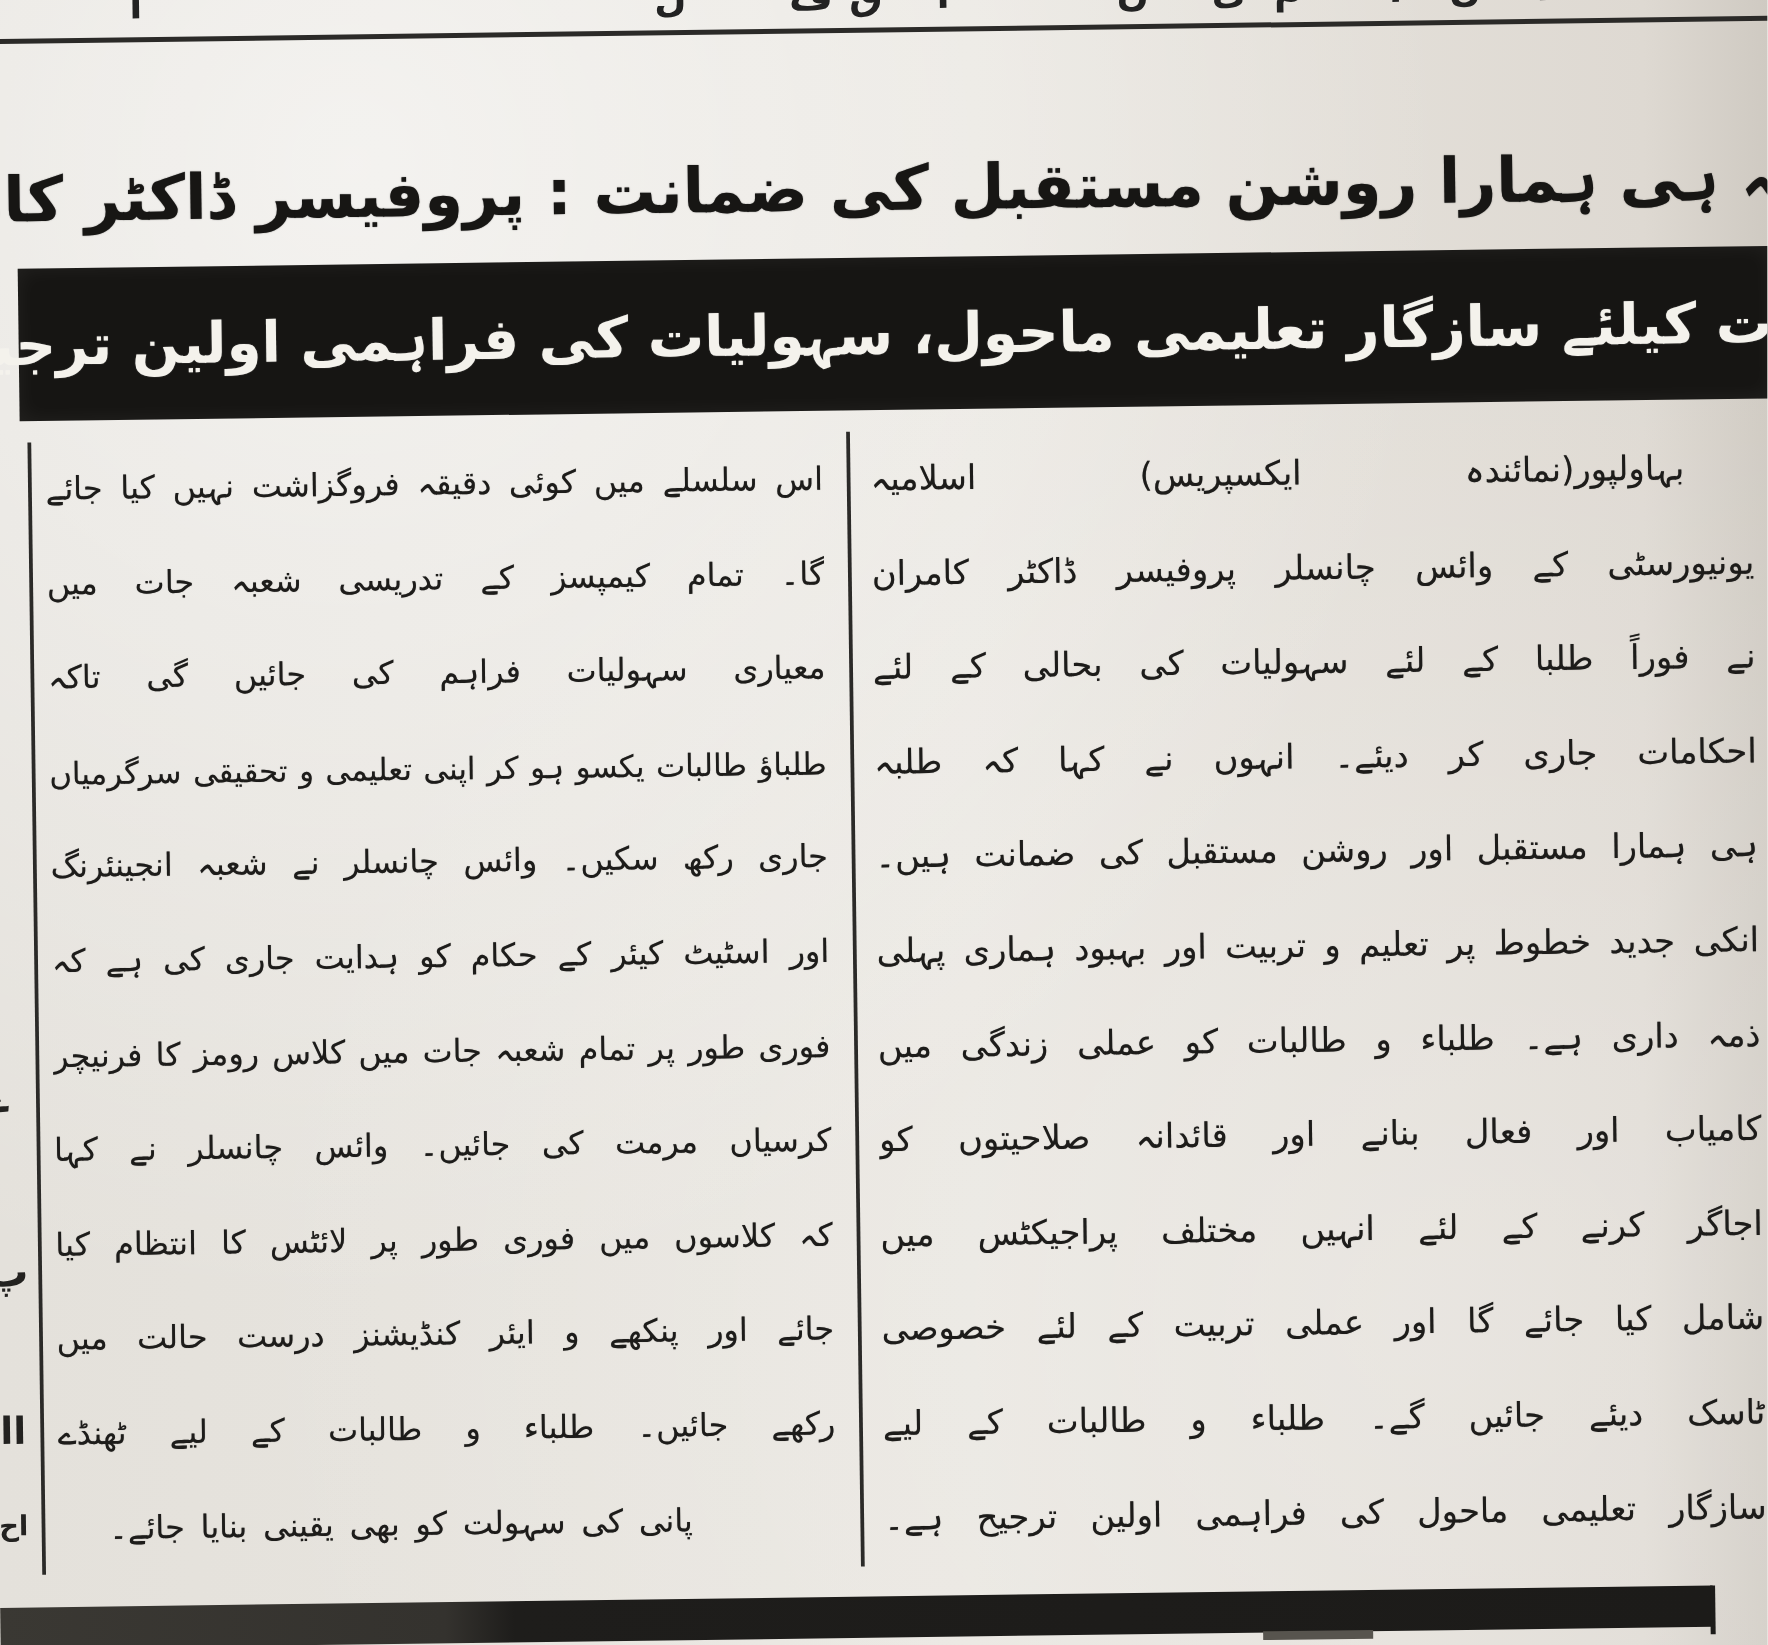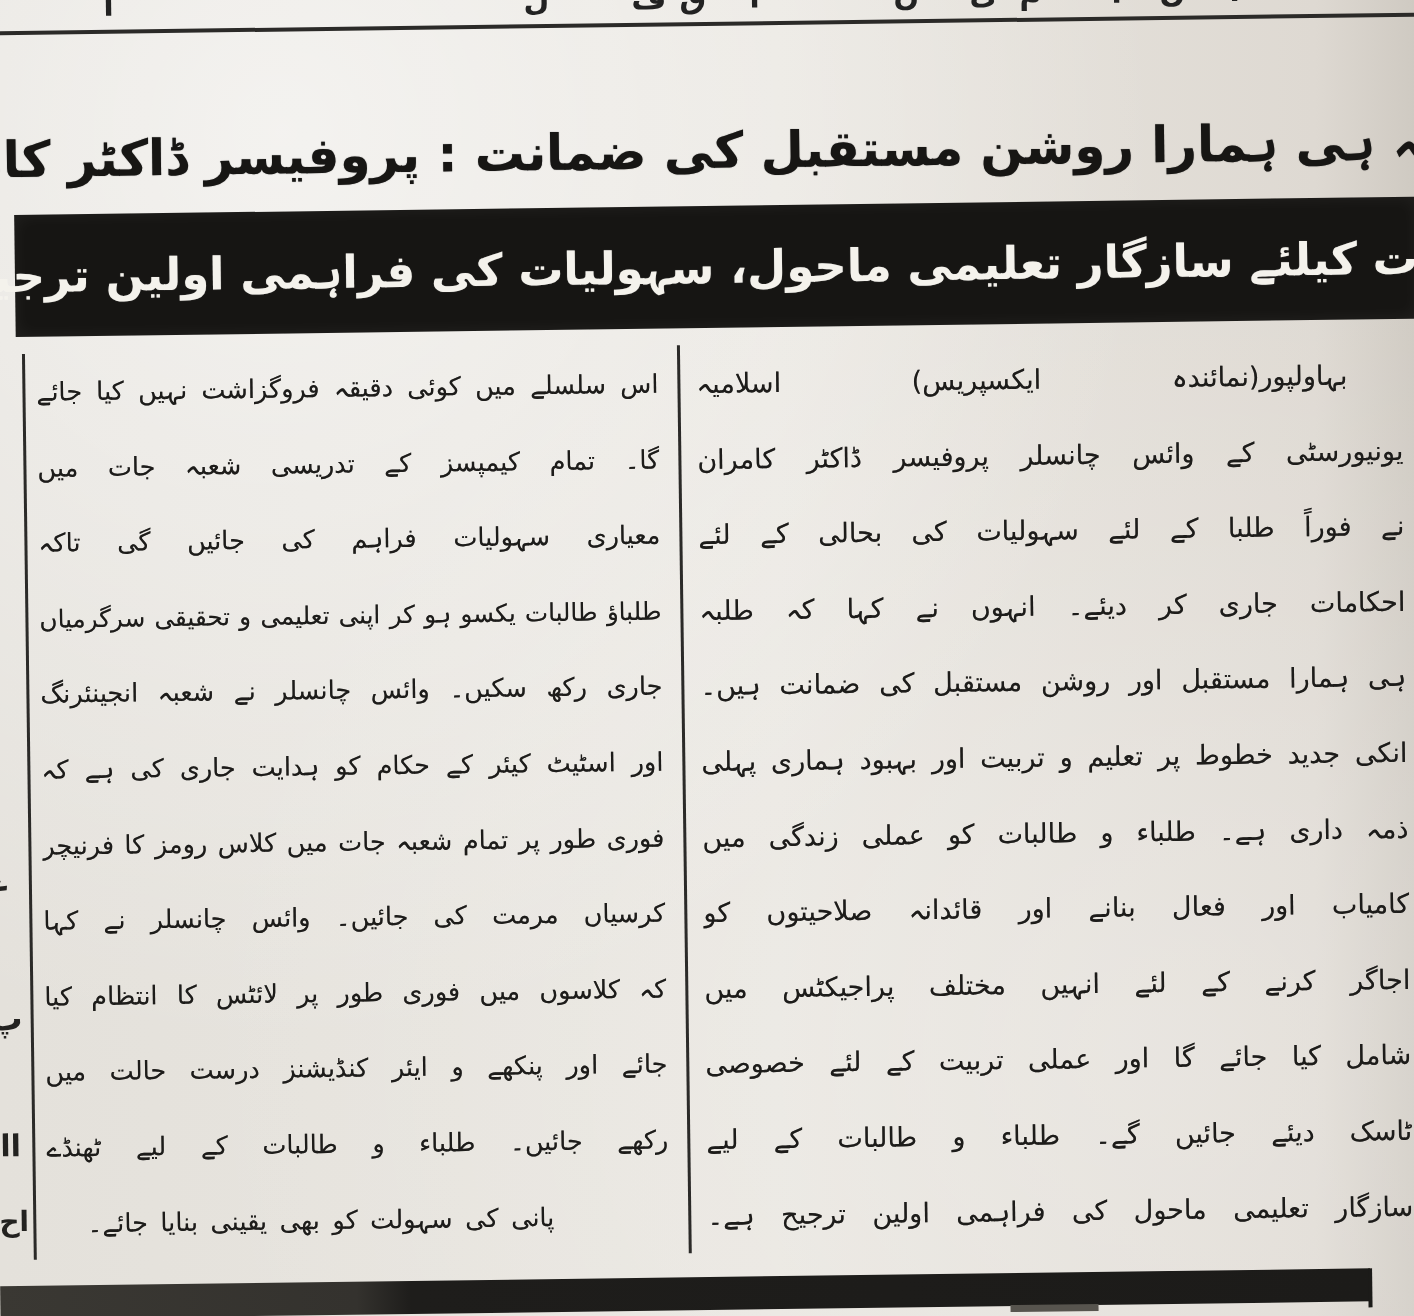--- a/index.html
+++ b/index.html
@@ -73,21 +73,21 @@
   .bottom-fragment{position:absolute;top:1309px;left:1002px;width:88px;height:7px;background:#57544e;}
 
   
   .left-frags span{
     position:absolute;left:-16px;font-size:34px;font-weight:bold;color:#232220;
     direction:rtl;line-height:34px;
   }
   .left-frags span:nth-child(1){top:852px;}
   .left-frags span:nth-child(2){top:992px;}
   .left-frags span:nth-child(3){top:1120px;left:-6px;font-size:30px;}
-  .left-frags span:nth-child(4){top:1196px;left:-8px;font-size:28px;text-align:center;}
+  .left-frags span:nth-child(4){top:1196px;left:-8px;font-size:22px;text-align:center;}
 
   
   .top-specks span:nth-child(1){left:112px;}
   .top-specks span:nth-child(2){left:532px;}
   .top-specks span:nth-child(3){left:640px;}
   .top-specks span:nth-child(4){left:688px;}
   .top-specks span:nth-child(5){left:758px;}
   .top-specks span:nth-child(6){left:902px;}
   .top-specks span:nth-child(7){left:978px;}
   .top-specks span:nth-child(8){left:1028px;}

